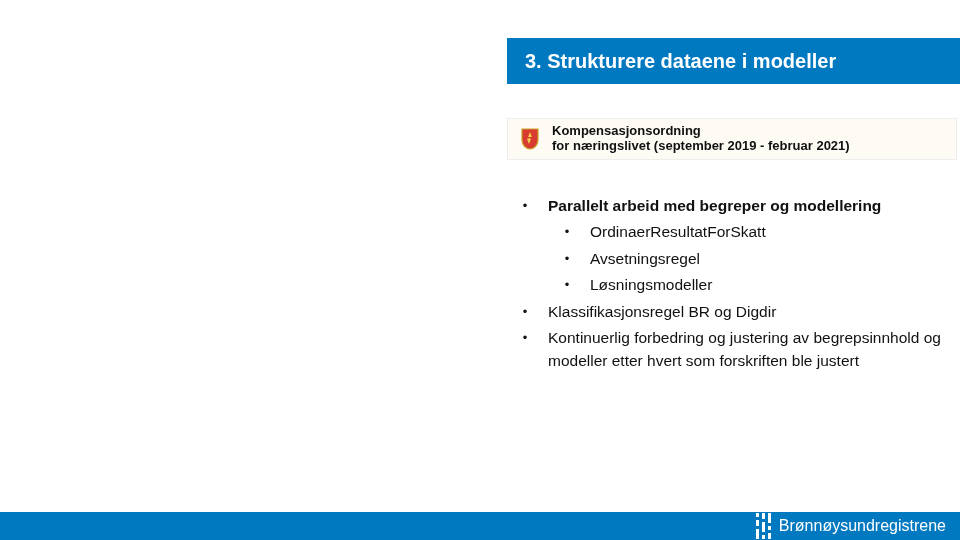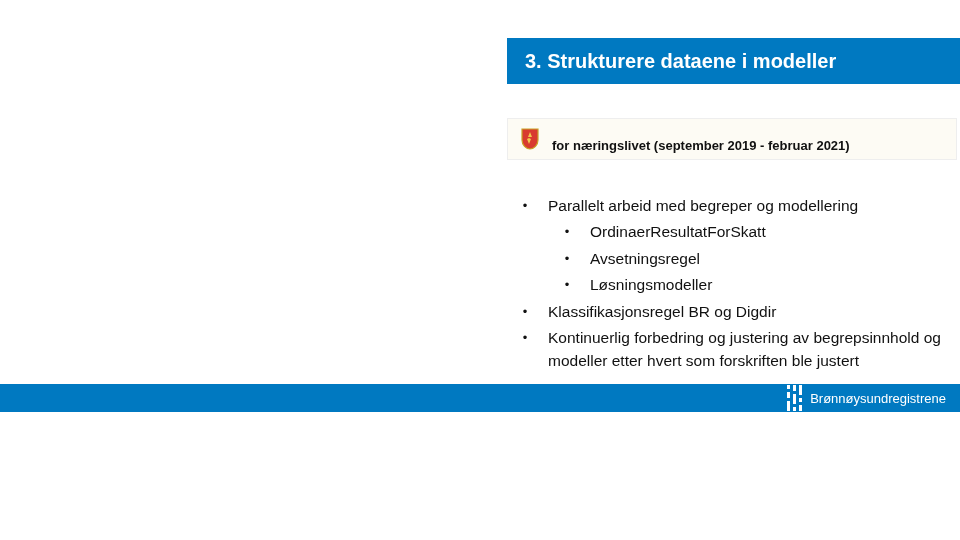--- a/index.html
+++ b/index.html
@@ -1,38 +1,38 @@
 <!DOCTYPE html>
 <html><head>
 <meta charset="utf-8">
 <style>
   html,body{margin:0;padding:0;width:960px;height:540px;font-family:"Segoe UI",Arial,sans-serif;background:#fff;overflow:hidden;}
-  .stage{position:relative;width:960px;height:412px;}
+  .stage{position:relative;width:960px;height:540px;}
   
   .title-bar{position:absolute;left:507px;top:38px;width:465px;height:46px;background:#0079c1;color:#fff;display:flex;align-items:center;padding-left:18px;box-sizing:border-box;}
   .title-bar span{font-size:20px;font-weight:600;}
   
   .banner{position:absolute;left:507px;top:118px;width:450px;height:42px;background:#fdfbf4;border:1px solid #eee;display:flex;align-items:center;padding:0 10px;box-sizing:border-box;gap:10px;}
   .crest{width:24px;height:24px;}
   .crest svg{display:block;}
   .banner-text{font-size:13px;font-weight:600;color:#111;line-height:1.15;}
   
   .bullets{position:absolute;left:520px;top:195px;width:430px;font-size:15.5px;color:#111;line-height:1.45;}
   .bullets ul{list-style:none;margin:0;padding:0;}
   .b-row{display:flex;align-items:flex-start;gap:18px;margin-bottom:4px;}
   .b-dot{font-size:13px;line-height:22px;width:10px;text-align:center;}
   .b-text{flex:1;}
-  .b-text.bold{font-weight:400;}
+  .b-text.bold{font-weight:700;}
   .sub{margin-left:42px;}
   
   .footer{position:absolute;left:0;bottom:0;width:960px;height:28px;background:#0079c1;display:flex;align-items:center;justify-content:flex-end;padding-right:14px;box-sizing:border-box;gap:8px;color:#fff;}
   .footer-logo-mark{display:flex;gap:3px;align-items:flex-end;}
   .footer-logo-mark div{display:flex;flex-direction:column;gap:3px;}
   .footer-logo-mark span{display:block;width:3px;background:#fff;}
-  .footer-text{font-size:13px;font-weight:500;}
+  .footer-text{font-size:16px;font-weight:500;}
   
   .diagram{position:absolute;left:0;top:0;width:960px;height:540px;z-index:-1;}
   
   .pane{position:absolute;border:1px solid #bfcbd4;background:#fff;}
   .umlbox{position:absolute;background:#d4e3ee;border:1px solid #7f9cb3;color:#2a3a47;font-size:5px;line-height:1.1;overflow:hidden;}
   .umlbox .hdr{font-weight:bold;text-align:center;border-bottom:1px solid #7f9cb3;padding:1px 2px;}
   .umlbox .bd{padding:1px 2px;}
   
   .greenbox{position:absolute;background:#a6e09a;border:1px solid #3f8f3a;color:#1e421a;font-size:5px;line-height:1.15;overflow:hidden;}
   .greenbox .hdr{font-weight:bold;text-align:center;border-bottom:1px solid #3f8f3a;padding:1px 2px;}
@@ -229,21 +229,21 @@
   </div>
 
   <div class="banner">
     <div class="crest">
       <svg viewBox="0 0 24 24">
         <path d="M4 2h16v11c0 5-4 9-8 9s-8-4-8-9V2z" fill="#d83b2f" stroke="#c9a227" stroke-width="1.2"></path>
         <path d="M12 5l-2 5 4 0-2-5z M9 12l2-1 2 1-2 5z" fill="#f0c94d"></path>
       </svg>
     </div>
     <div class="banner-text">
-      <br>
+      <span>Kompensasjonsordning</span><br>
       <span>for næringslivet (september 2019 - februar 2021)</span>
     </div>
   </div>
 
   <div class="bullets">
     <ul id="bullet-root">
         <li class="b-row">
           <span class="b-dot">•</span>
           <span class="b-text bold">Parallelt arbeid med begreper og modellering</span>
         </li>

